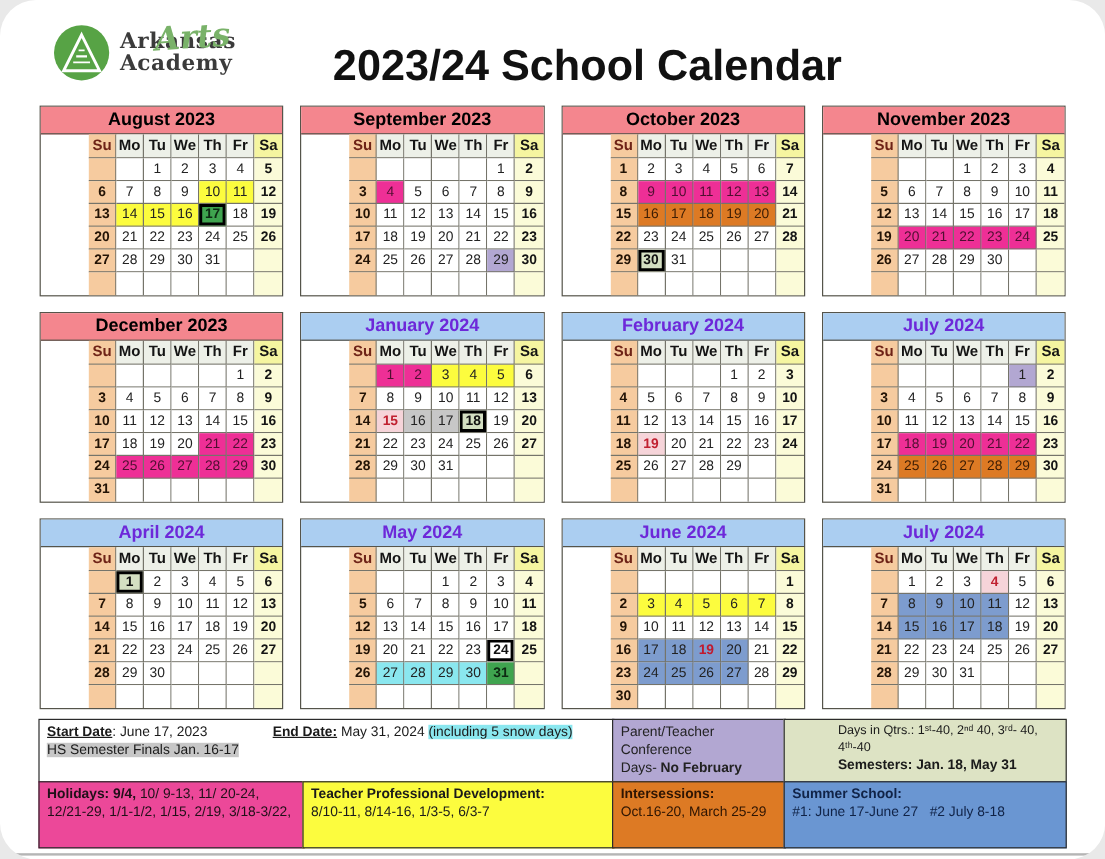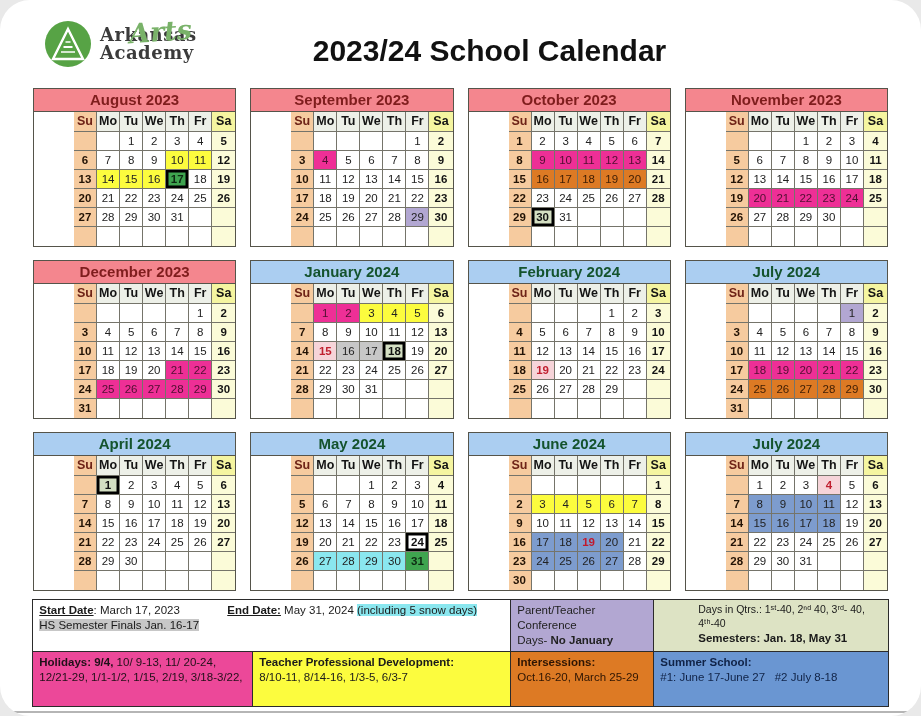--- a/index.html
+++ b/index.html
@@ -9,29 +9,29 @@
   
   .header{position:relative;height:86px;}
   .logo{position:absolute;left:44px;top:20px;display:flex;align-items:center;}
   .logo svg{width:48px;height:48px;}
   .logo-text{margin-left:8px;line-height:1.0;color:#3b3b3b;font-weight:bold;
              font-family:"DejaVu Serif","Liberation Serif",serif;font-size:18px;letter-spacing:.5px;}
   .logo-text span{display:block;}
   .arts{font-family:"DejaVu Serif","Liberation Serif",serif;font-style:italic;color:#79b269;
         font-size:27px;margin-left:-68px;margin-top:-26px;transform:rotate(-4deg);font-weight:bold;}
   .page-title{position:absolute;left:0;right:0;top:34px;margin:0 0 0 58px;text-align:center;
-              font-size:30px;font-weight:bold;color:#111;}
+              font-size:36px;font-weight:bold;color:#111;}
 
   
   .months-grid{display:grid;grid-template-columns:repeat(4,1fr);column-gap:14px;row-gap:13px;margin:2px 33px 0;}
   .month{border:1.5px solid #55544a;background:#fff;}
   .month-title{height:22px;line-height:22px;text-align:center;font-weight:bold;font-size:15px;
                border-bottom:1px solid #55544a;}
-  .t23{background:#F4868E;color:#7f1d1d;}
-  .t24{background:#ABCEF1;color:#14532d;}
+  .t23{background:#F4868E;color:#000000;}
+  .t24{background:#ABCEF1;color:#6d28d9;}
   .mgrid{display:grid;grid-template-columns:repeat(7,1fr);margin-left:40px;}
   .cell{height:19px;line-height:18px;box-sizing:border-box;border-right:1px solid #75746a;
         border-bottom:1px solid #75746a;text-align:center;font-size:11.5px;background:#fff;color:#222;}
   .mgrid .cell:nth-child(7n){border-right:none;}
   .mgrid .cell:nth-last-child(-n+7){border-bottom:none;}
   .dh{height:20px;line-height:19px;font-weight:bold;font-size:12.5px;background:#EDF0E8;color:#141414;}
   .su-h{background:#F6CB9F;color:#6e2317;}
   .sa-h{background:#F5F5A0;color:#141414;}
   .su{background:#F6CB9F;font-weight:bold;color:#231305;}
   .sa{background:#FBFBD8;font-weight:bold;color:#141414;}
@@ -743,29 +743,29 @@
           <div class="cell dc"></div>
           <div class="cell dc"></div>
           <div class="cell dc sa"></div>
         </div>
       </div>
     </div>
 
   <div class="legend">
     <div class="lg lg-info row1">
       <div>
-        <span class="info-start"><span class="b u">Start Date</span><span>: March 17, 2023</span></span><span><span class="b u">End Date:</span><span> May 31, 2024 </span><span class="hl-cyan">(including 5 snow days)</span></span>
+        <span class="info-start"><span class="b u">Start Date</span><span>: June 17, 2023</span></span><span><span class="b u">End Date:</span><span> May 31, 2024 </span><span class="hl-cyan">(including 5 snow days)</span></span>
       </div>
       <div>
         <span class="hl-gray">HS Semester Finals Jan. 16-17</span>
       </div>
     </div>
     <div class="lg lg-conf row1">
       <div>Parent/Teacher Conference</div>
-      <div><span>Days- </span><span class="b">No January</span></div>
+      <div><span>Days- </span><span class="b">No February</span></div>
     </div>
     <div class="lg lg-qtr row1">
       <div class="qtr-line1">Days in Qtrs.:  1ˢᵗ-40, 2ⁿᵈ 40, 3ʳᵈ- 40, 4ᵗʰ-40</div>
       <div class="b">Semesters: Jan. 18, May 31</div>
     </div>
 
     <div class="lg lg-hol row2">
       <span class="b">Holidays: 9/4,</span><span> 10/ 9-13, 11/ 20-24, 12/21-29, 1/1-1/2, 1/15, 2/19, 3/18-3/22,</span>
     </div>
     <div class="lg lg-pd row2">

